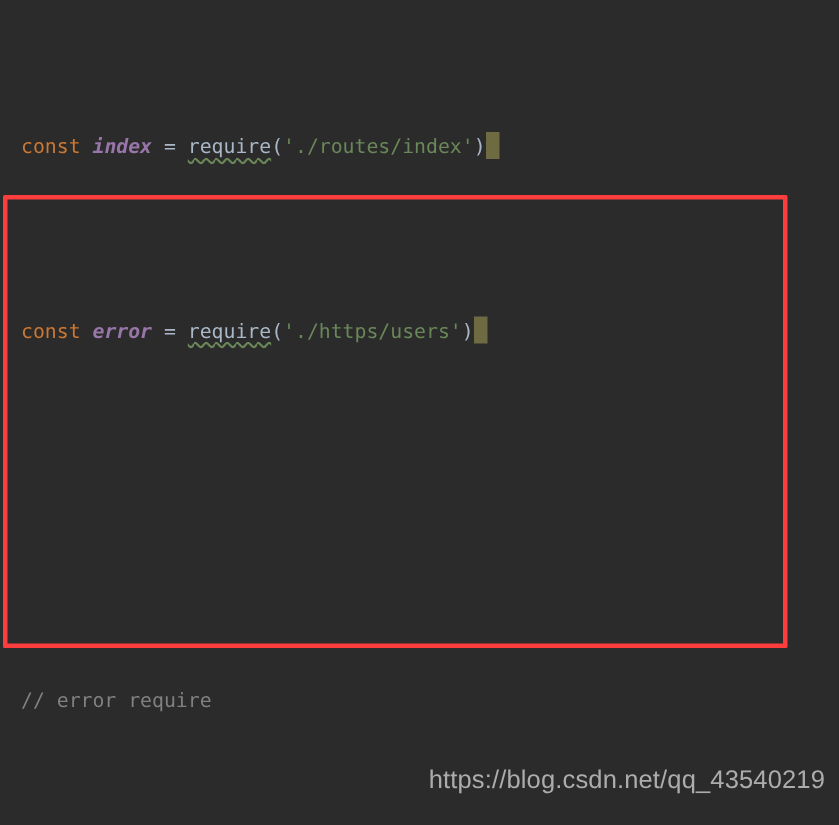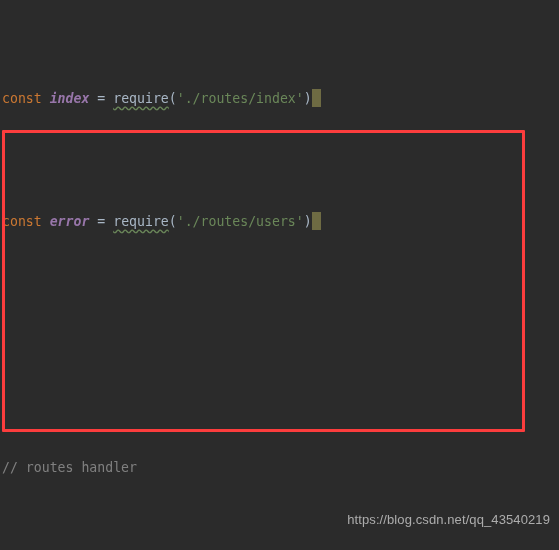--- a/index.html
+++ b/index.html
@@ -27,21 +27,21 @@
     position: absolute;
     left: 0;
     top: -11px;
     width: 559px;
     white-space: pre;
     padding: 0;
   }
   .line {
     height: 24.6px;
     white-space: pre;
-    padding-left: 2px;
+    padding-left: 14px;
     box-sizing: border-box;
   }
   
   .kw      { color: #cc7832; }            
   .plain   { color: #a9b7c6; }            
   .str     { color: #6a8759; }            
   .cmt     { color: #808080; }
   .clsitalic { color: #9876aa; font-style: italic; font-weight: bold; }
   .punct   { color: #a9b7c6; }
 
@@ -74,43 +74,43 @@
     border-radius: 1px;
   }
 
   
   #watermark {
     position: absolute;
     right: 9px;
     bottom: 17px;
     color: #b8b8b8;
     font-family: "Liberation Sans", sans-serif;
-    font-size: 13px;
+    font-size: 17px;
     letter-spacing: 0.1px;
     opacity: 0.92;
   }
 </style>
 </head>
 <body>
 
 <div id="editor" style="background: rgb(43, 43, 43);">
 
   <div class="code">
 
     
     <div class="line"><span class="kw">const</span><span class="plain"> </span><span class="clsitalic">index</span><span class="plain"> = </span><span class="plain squig">require</span><span class="punct">(</span><span class="str">'./routes/index'</span><span class="punct">)</span><span class="marker"></span></div>
 
     
-    <div class="line"><span class="kw">const</span><span class="plain"> </span><span class="clsitalic">error</span><span class="plain"> = </span><span class="plain squig">require</span><span class="punct">(</span><span class="str">'./routes/users'</span><span class="punct">)</span><span class="marker"></span></div>
+    <div class="line"><span class="kw">const</span><span class="plain"> </span><span class="clsitalic">error</span><span class="plain"> = </span><span class="plain squig">require</span><span class="punct">(</span><span class="str">'./https/users'</span><span class="punct">)</span><span class="marker"></span></div>
 
     
     <div class="line"> </div>
 
     
-    <div class="line"><span class="cmt">// routes handler</span></div>
+    <div class="line"><span class="cmt">// error require</span></div>
 
     
     
 
     
     
 
     
     
 

